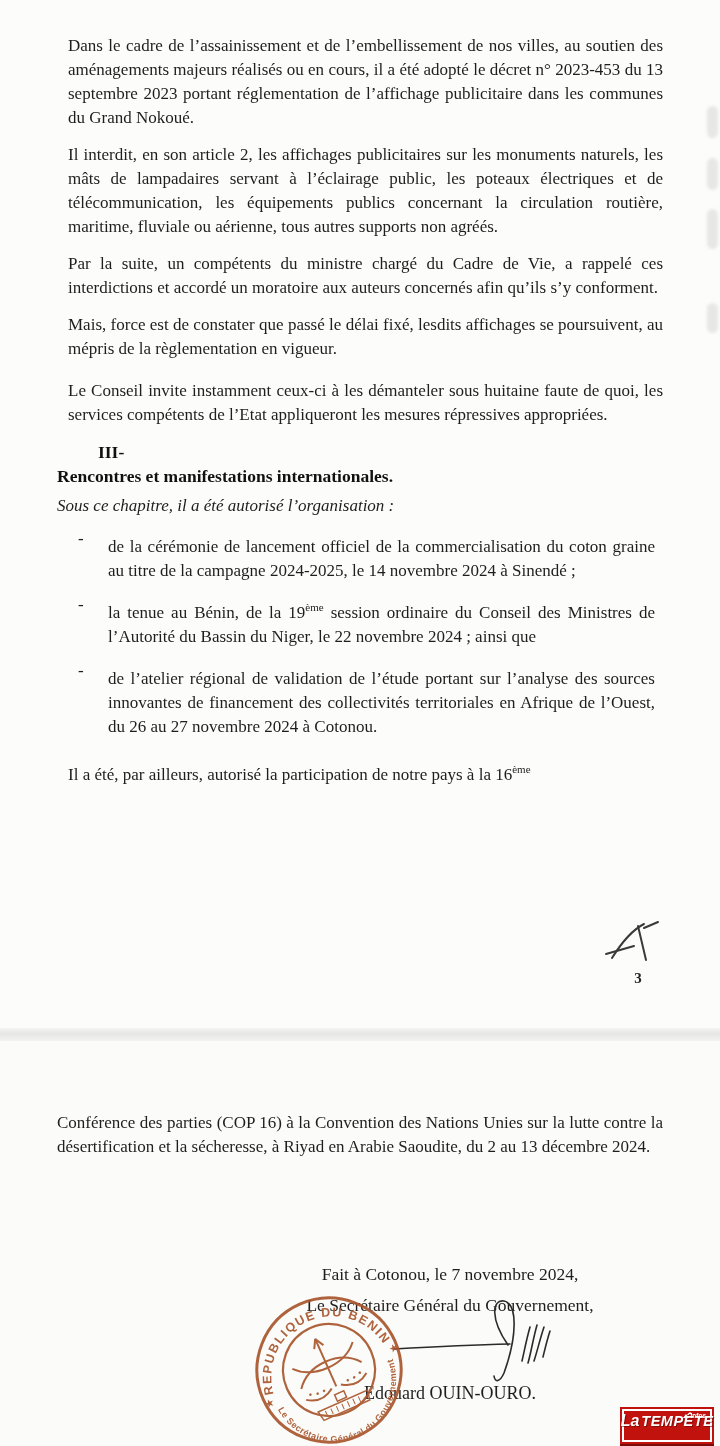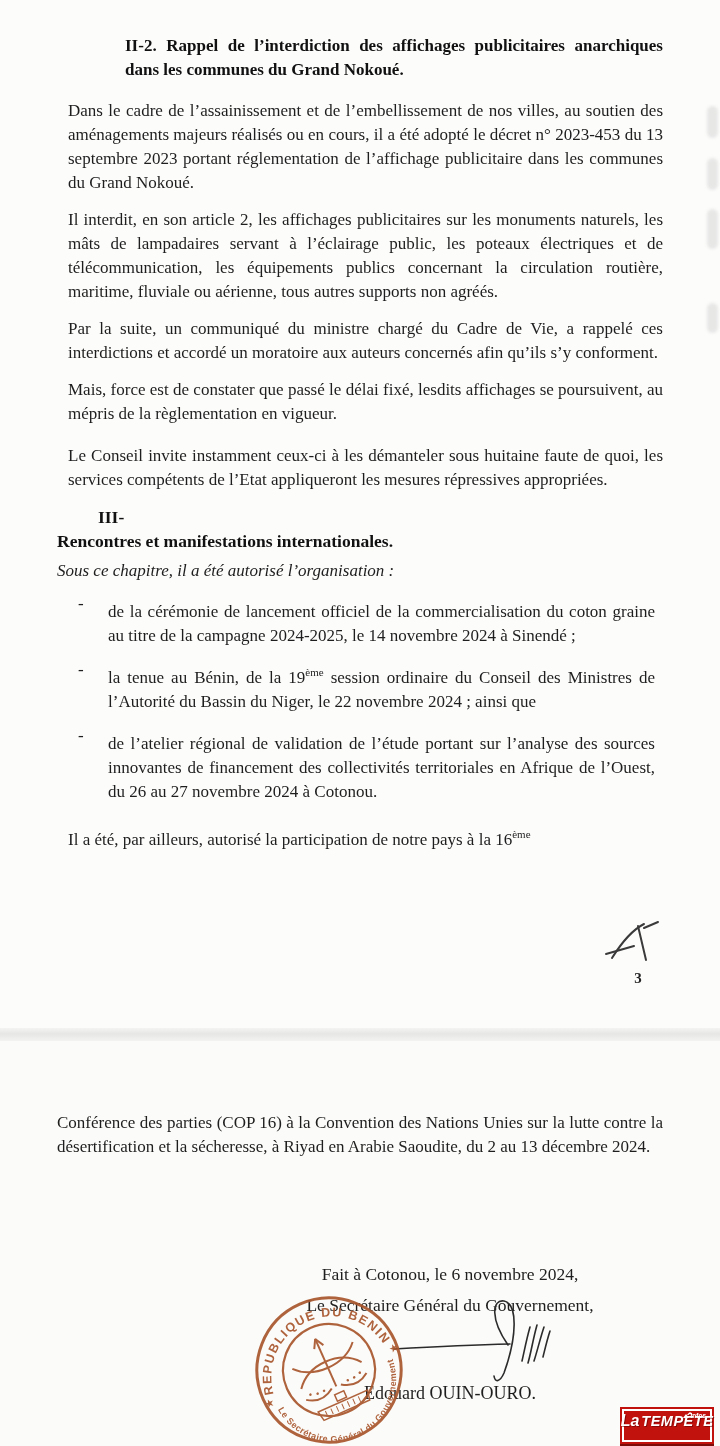--- a/index.html
+++ b/index.html
@@ -61,25 +61,24 @@
     border-bottom:4px solid #ffffff;margin-right:1px;display:inline-block;}
 </style>
 </head>
 <body>
 
 <div class="scan">
 
   <div class="page1">
     <div class="content">
 
-      <p class="h-ii2">II-2. Rappel de l’interdiction des affichages publicitaires anarchiques dans les communes du Grand Nokoué.</p>
 
       <p class="para">Dans le cadre de l’assainissement et de l’embellissement de nos villes, au soutien des aménagements majeurs réalisés ou en cours, il a été adopté le décret n° 2023-453 du 13 septembre 2023 portant réglementation de l’affichage publicitaire dans les communes du Grand Nokoué.</p>
       <p class="para">Il interdit, en son article 2, les affichages publicitaires sur les monuments naturels, les mâts de lampadaires servant à l’éclairage public, les poteaux électriques et de télécommunication, les équipements publics concernant la circulation routière, maritime, fluviale ou aérienne, tous autres supports non agréés.</p>
-      <p class="para">Par la suite, un communiqué du ministre chargé du Cadre de Vie, a rappelé ces interdictions et accordé un moratoire aux auteurs concernés afin qu’ils s’y conforment.</p>
+      <p class="para">Par la suite, un compétents du ministre chargé du Cadre de Vie, a rappelé ces interdictions et accordé un moratoire aux auteurs concernés afin qu’ils s’y conforment.</p>
       <p class="para">Mais, force est de constater que passé le délai fixé, lesdits affichages se poursuivent, au mépris de la règlementation en vigueur.</p>
       <p class="para gap">Le Conseil invite instamment ceux-ci à les démanteler sous huitaine faute de quoi, les services compétents de l’Etat appliqueront les mesures répressives appropriées.</p>
 
       <div class="h-iii">
         <span class="num">III-</span>
         <span>Rencontres et manifestations internationales.</span>
       </div>
       <p class="intro">Sous ce chapitre, il a été autorisé l’organisation :</p>
 
       <div class="bullet-row">
@@ -115,21 +114,21 @@
     <div class="smudge sm4"></div>
   </div>
 
   <div class="divider"></div>
 
   <div class="page2">
 
     <p class="cop-para">Conférence des parties (COP 16) à la Convention des Nations Unies sur la lutte contre la désertification et la sécheresse, à Riyad en Arabie Saoudite, du 2 au 13 décembre 2024.</p>
 
     <div class="sig-block">
-      <div>Fait à Cotonou, le 6 novembre 2024,</div>
+      <div>Fait à Cotonou, le 7 novembre 2024,</div>
       <div>Le Secrétaire Général du Gouvernement,</div>
       <div class="sig-name">Edouard OUIN-OURO.</div>
     </div>
 
     <svg class="signature" width="200" height="90" viewBox="0 0 200 90">
       <g fill="none" stroke="#2b2b2b" stroke-width="1.6" stroke-linecap="round">
         <path d="M4 52 C 40 50, 80 48, 120 47"></path>
         <path d="M118 48 C 100 22, 102 2, 114 4 C 128 7, 127 40, 114 76 C 110 85, 105 86, 104 79"></path>
         <path d="M140 30 C 136 44, 134 56, 132 64"></path>
         <path d="M147 28 C 143 42, 141 56, 138 66"></path>

